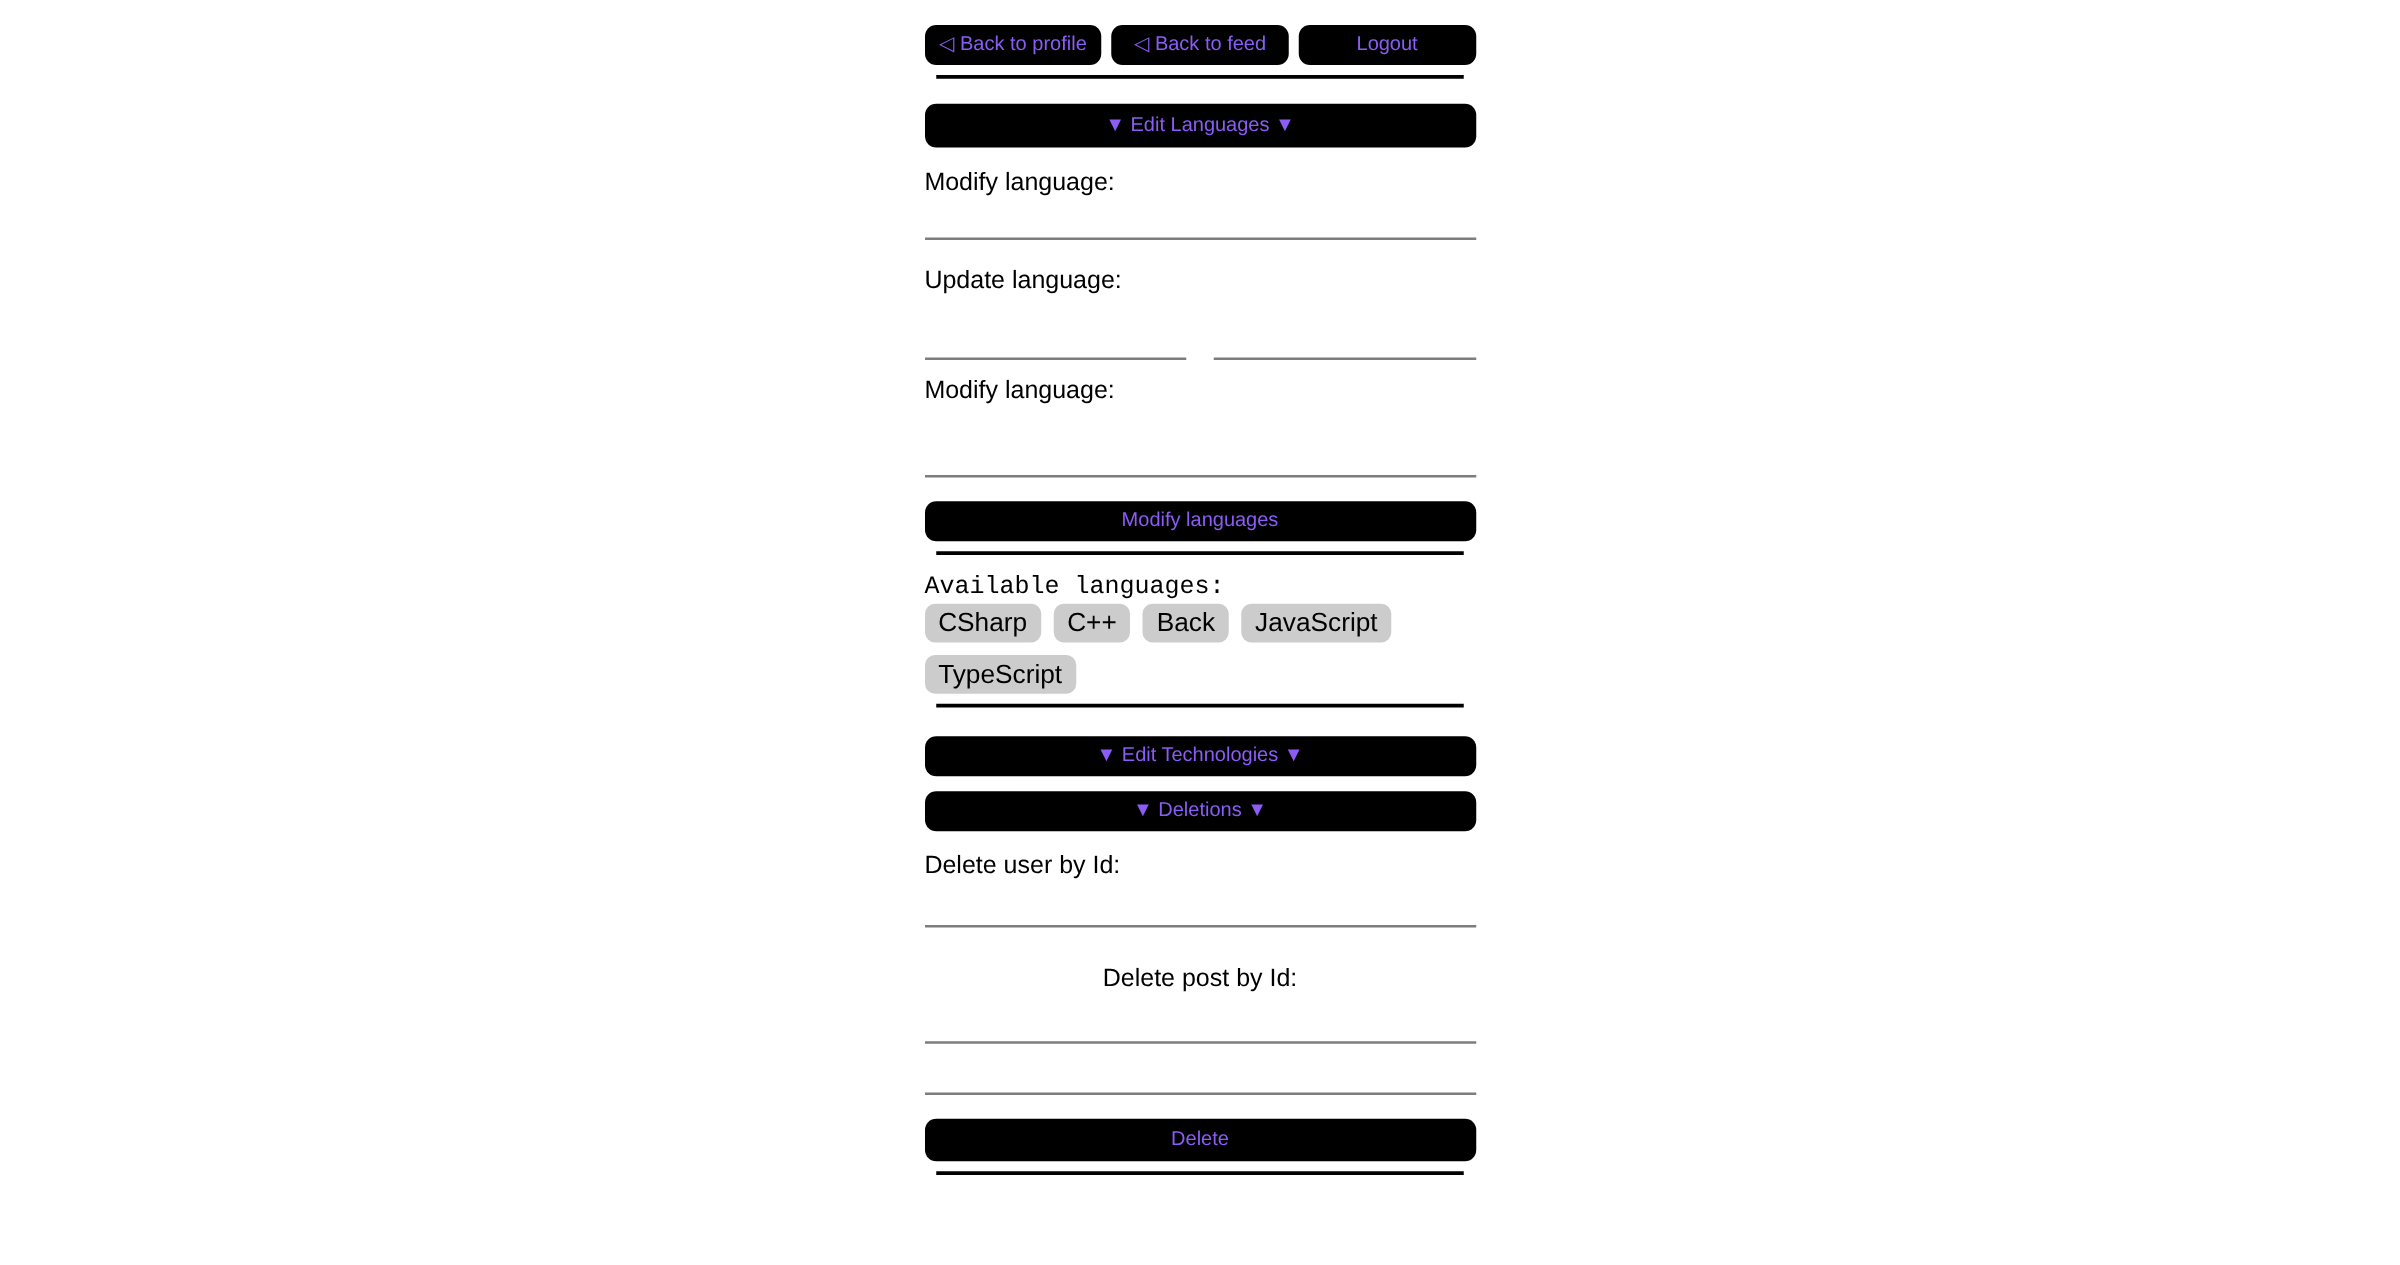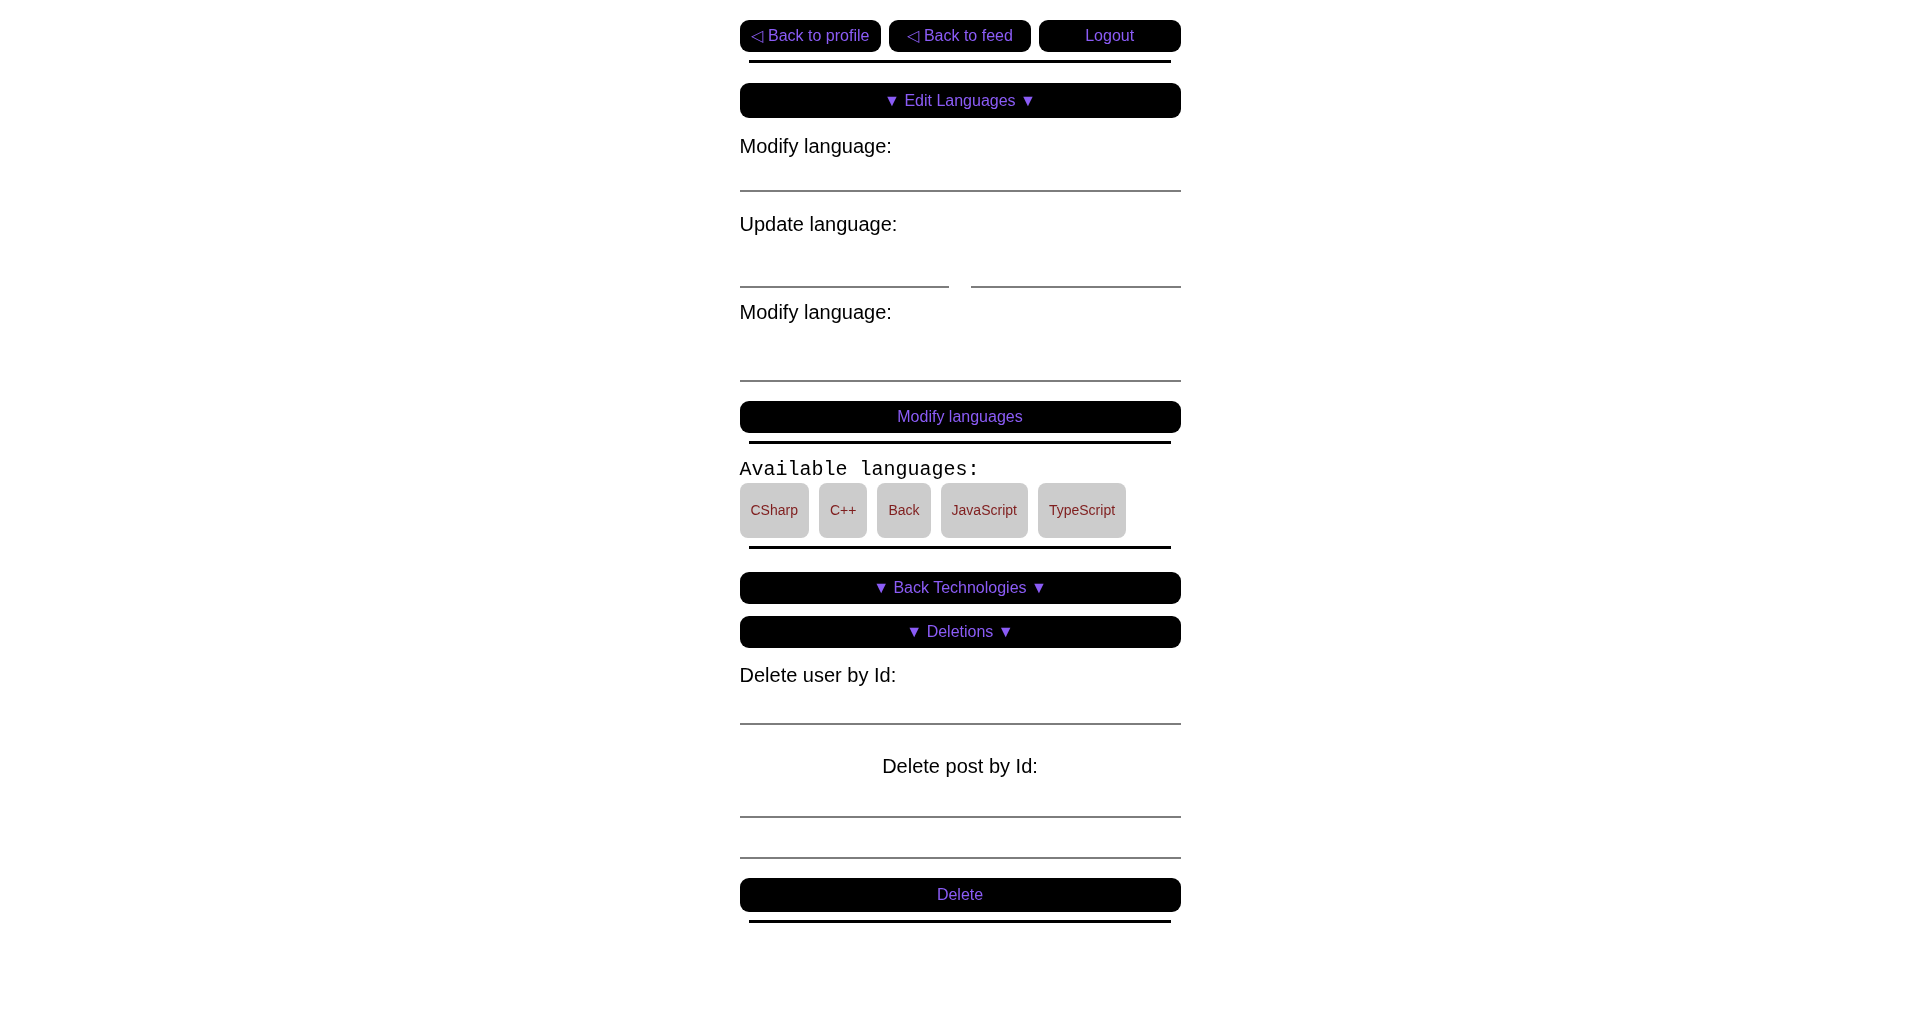--- a/index.html
+++ b/index.html
@@ -91,24 +91,24 @@
   .hr-bottom { margin-top: 14px; }
   .tags {
     display: flex;
     flex-wrap: wrap;
     gap: 10px;
     margin-top: 2px;
   }
   .tag {
     display: inline-block;
     background: #cccccc;
-    color: #7f1d1d;
+    color: #000000;
     border-radius: 8px;
-    padding: 16px 11px;
-    font-size: 14px;
+    padding: 4px 11px;
+    font-size: 21px;
     line-height: 23px;
   }
 </style>
 </head>
 <body>
 
 <div class="container">
 
   <div class="btn-row">
     <button class="btn">◁ Back to profile</button>
@@ -140,21 +140,21 @@
   <div class="tags">
       <span class="tag">CSharp</span>
       <span class="tag">C++</span>
       <span class="tag">Back</span>
       <span class="tag">JavaScript</span>
       <span class="tag">TypeScript</span>
     </div>
 
   <hr class="divider hr-tags">
 
-  <button class="btn btn-block btn-tech">▼ Back Technologies ▼</button>
+  <button class="btn btn-block btn-tech">▼ Edit Technologies ▼</button>
 
   <button class="btn btn-block btn-deletions">▼ Deletions ▼</button>
 
   <div class="label">Delete user by Id:</div>
   <input class="line h38" type="text" value="" style="">
 
   <div class="label mt30">Delete post by Id:</div>
   <input class="line h40" type="text" value="" style="">
 
   <input class="line h41" type="text" value="" style="">

